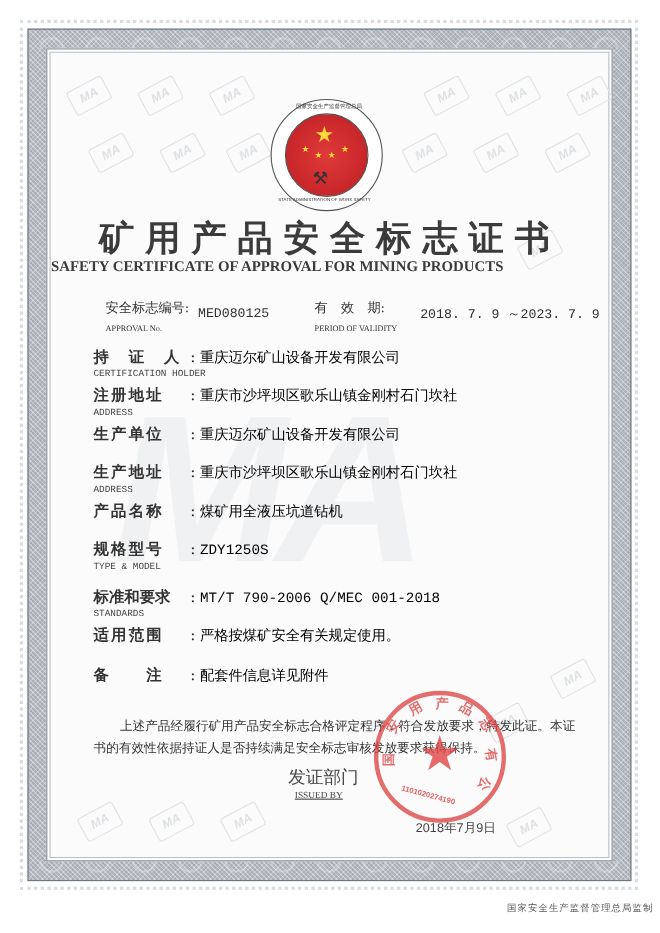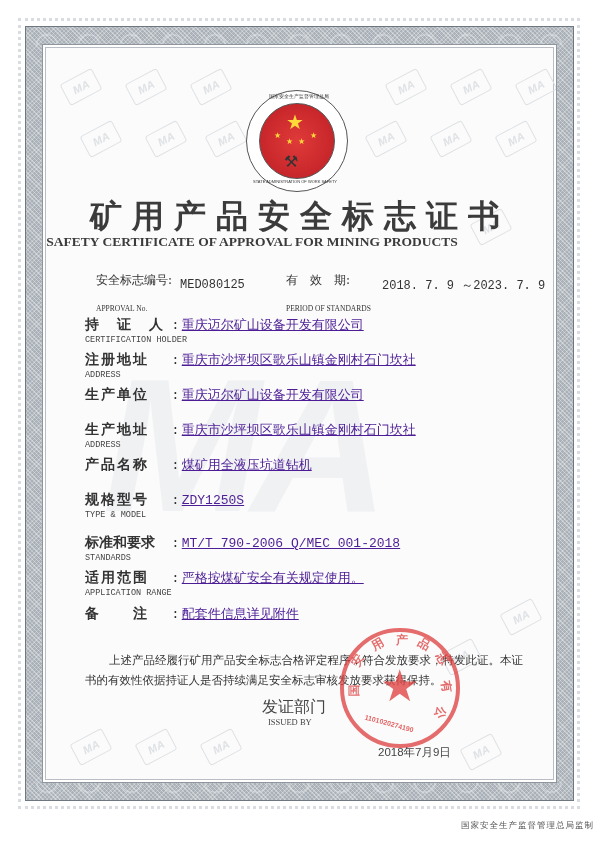--- a/index.html
+++ b/index.html
@@ -31,32 +31,32 @@
   .emblem-inner { position:absolute; left:12px; top:12px; width:74px; height:74px; border-radius:50%;
                   background:radial-gradient(circle, #e03a3a 0%, #c7262a 70%, #9c1b1f 100%); border:1px solid #555; }
   .star { position:absolute; color:#ffd83a; line-height:1; }
   .emblem-ring-text { position:absolute; font:5px "Liberation Sans", sans-serif; color:#333; }
   .title-cn { position:absolute; left:0; width:600px; top:195px; text-align:center;
               font:bold 32px "DejaVu Serif", serif; letter-spacing:10px; color:#3b3b3b; }
   .title-en { position:absolute; left:0; width:504px; top:234px; text-align:center;
               font:bold 13.5px "Liberation Serif", serif; color:#3b3b3b; }
   .approval { position:absolute; top:272px; font-size:12px; color:#333; }
   .approval .cn { font:12px "DejaVu Serif", serif; }
-  .approval .en { font:7.5px "Liberation Serif", serif; display:block; margin-top:15px; }
+  .approval .en { font:7.5px "Liberation Serif", serif; display:block; margin-top:5px; }
   .approval .val { font:12px "Liberation Mono", monospace; }
   .field { position:absolute; left:85px; }
   .field .label-cn { display:inline-block; width:88px; font:bold 14px "DejaVu Serif", serif; letter-spacing:2px; color:#333; }
   .field .colon { font:14px "DejaVu Serif", serif; margin-right:4px; }
-  .field .value { font:13px "DejaVu Serif", serif; color:#4c1d95;text-decoration:underline; }
+  .field .value { font:13px "DejaVu Serif", serif; color:#000000; }
   .field .value.mono { font:13px "Liberation Mono", monospace; }
   .field .label-en { display:block; font:8.5px "Liberation Mono", monospace; color:#444; margin-top:1px; }
   .statement { position:absolute; left:85px; top:650px; width:440px; font:11.5px "DejaVu Serif", serif;
                line-height:20px; color:#333; text-indent:24px; }
   .issued-cn { position:absolute; left:262px; top:697px; font:16px "DejaVu Serif", serif; color:#444; }
-  .issued-en { position:absolute; left:268px; top:717px; font:8.5px "Liberation Serif", serif; color:#444; }
+  .issued-en { position:absolute; left:268px; top:717px; font:8.5px "Liberation Serif", serif; color:#444;text-decoration:underline; }
   .issue-date { position:absolute; left:378px; top:745px; font:11.5px "Liberation Sans", sans-serif; color:#444; }
   .stamp { position:absolute; left:340px; top:628px; width:120px; height:120px; border-radius:50%;
            border:4px solid rgba(220,60,60,0.75); box-sizing:border-box; }
   .stamp-star { position:absolute; left:36px; top:32px; font-size:44px; color:rgba(225,70,70,0.8); line-height:1; }
   .stamp-text { position:absolute; font:bold 12px "DejaVu Sans", sans-serif; color:rgba(220,60,60,0.75); }
   .stamp-num { position:absolute; left:20px; top:88px; font:bold 7px "Liberation Sans", sans-serif;
                color:rgba(220,60,60,0.8); transform:rotate(15deg); }
   .footer { position:absolute; left:429px; top:820px; font:8.5px "DejaVu Sans", sans-serif; color:#555; letter-spacing:1px;margin-left:32px; }
 </style>
 </head>
@@ -108,21 +108,21 @@
 
 <div class="approval" style="left:96px">
   <span class="cn">安全标志编号:</span>
   <span class="en">APPROVAL No.</span>
 </div>
 <div class="approval" style="left:180px;top:277px">
   <span class="val">MED080125</span>
 </div>
 <div class="approval" style="left:286px">
   <span class="cn">有　效　期:</span>
-  <span class="en">PERIOD OF STANDARDS</span>
+  <span class="en">PERIOD OF VALIDITY</span>
 </div>
 <div class="approval" style="left:382px;top:277px">
   <span class="val">2018. 7. 9 ～2023. 7. 9</span>
 </div>
 
 <div class="field" style="top:314px">
   <span class="label-cn">持　证　人</span><span class="colon">:</span><span class="value">重庆迈尔矿山设备开发有限公司</span>
   <span class="label-en">CERTIFICATION HOLDER</span>
 </div>
 <div class="field" style="top:349px">
@@ -142,21 +142,20 @@
 <div class="field" style="top:489px">
   <span class="label-cn">规格型号</span><span class="colon">:</span><span class="value mono">ZDY1250S</span>
   <span class="label-en">TYPE &amp; MODEL</span>
 </div>
 <div class="field" style="top:532px">
   <span class="label-cn" style="letter-spacing:0">标准和要求</span><span class="colon">:</span><span class="value mono">MT/T 790-2006 Q/MEC 001-2018</span>
   <span class="label-en">STANDARDS</span>
 </div>
 <div class="field" style="top:567px">
   <span class="label-cn">适用范围</span><span class="colon">:</span><span class="value">严格按煤矿安全有关规定使用。</span>
-  <span class="label-en">APPLICATION RANGE</span>
 </div>
 <div class="field" style="top:603px">
   <span class="label-cn">备　　注</span><span class="colon">:</span><span class="value">配套件信息详见附件</span>
 </div>
 
 <div class="statement">上述产品经履行矿用产品安全标志合格评定程序，符合发放要求，特发此证。本证书的有效性依据持证人是否持续满足安全标志审核发放要求获得保持。</div>
 
 <div class="issued-cn">发证部门</div>
 <div class="issued-en">ISSUED BY</div>
 

